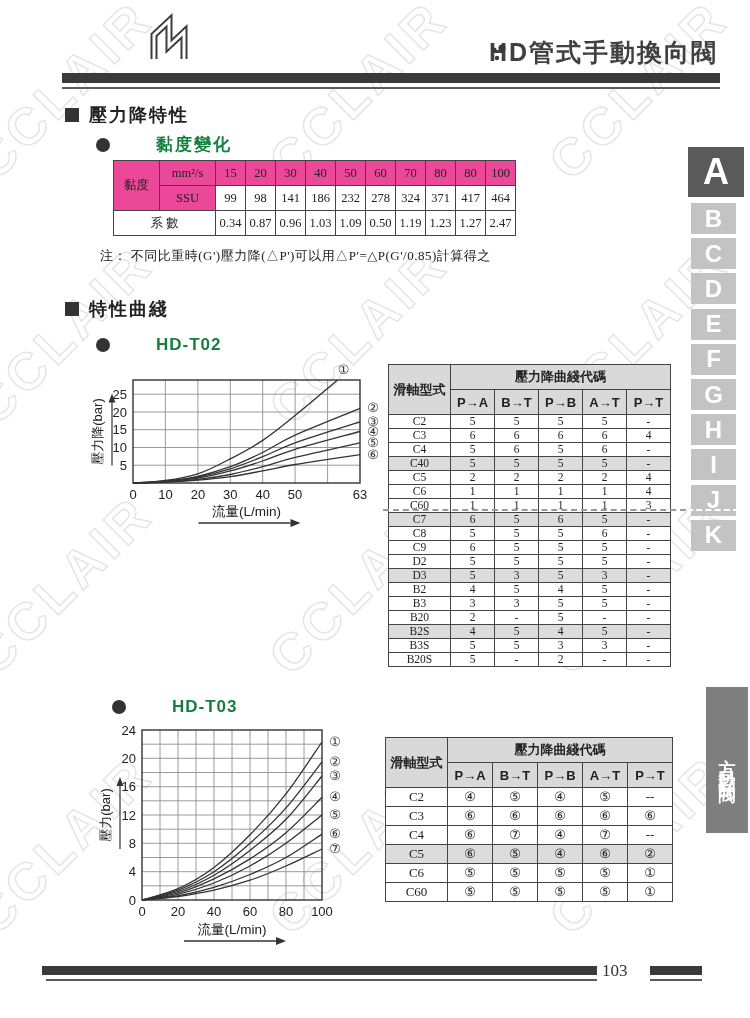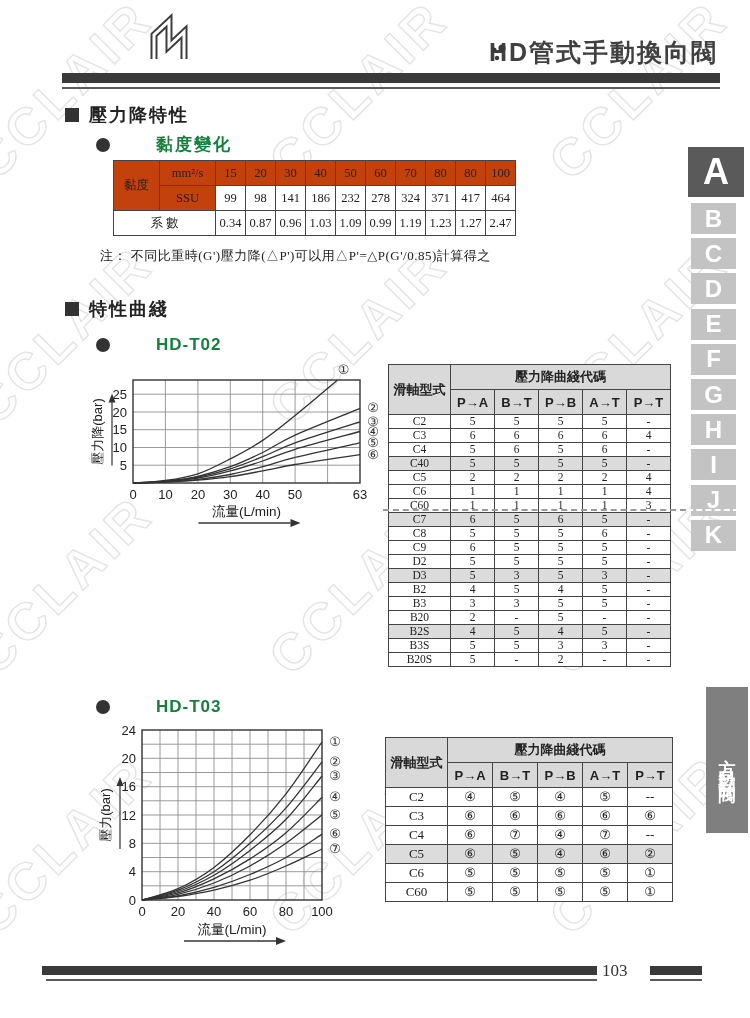--- a/index.html
+++ b/index.html
@@ -18,21 +18,21 @@
   
   .h-square{display:inline-block;width:14px;height:14px;background:#333;margin-right:10px;}
   .h-circle{display:inline-block;width:14px;height:14px;background:#333;border-radius:50%;margin-right:10px;}
   .sec-h{position:absolute;font-size:18px;font-weight:bold;color:#222;display:flex;align-items:center;z-index:2;letter-spacing:2px;}
   .sub-h{position:absolute;font-size:17px;font-weight:bold;color:#15803d;display:flex;align-items:center;z-index:2;letter-spacing:2px;gap:36px;}
   
   table{border-collapse:collapse;z-index:2;position:relative;background:#fff;}
   .vis-table td,.vis-table th,.code-table td,.code-table th{
       border:1px solid #444;text-align:center;padding:0;font-weight:normal;}
   .vis-table{font-family:"Liberation Serif",serif;font-size:12.5px;}
-  .vis-table .hd{background:#c2410c;}
+  .vis-table .hd{background:#ec4899;}
   .vis-table td{height:24px;}
   .code-table{font-family:"Liberation Serif",serif;font-size:11.5px;}
   .code-table th{background:#d9d9d9;font-family:"Liberation Sans",sans-serif;
       font-size:13px;font-weight:bold;height:24px;}
   .code-table td{height:13px;line-height:13px;}
   .code-table tr.shaded td{background:#dcdcdc;}
   .t03 td{height:18px;line-height:18px;font-size:13px;}
   .note{position:absolute;font-size:13px;color:#222;z-index:2;font-family:"Liberation Serif",serif;letter-spacing:0.5px;}
   
   .side-tab{position:absolute;color:#fff;font-weight:bold;display:flex;align-items:center;
@@ -139,21 +139,21 @@
             <td>417</td>
             <td>464</td>
           </tr>
           <tr>
             <td colspan="2">系 數</td>
             <td>0.34</td>
             <td>0.87</td>
             <td>0.96</td>
             <td>1.03</td>
             <td>1.09</td>
-            <td>0.99</td>
+            <td>0.50</td>
             <td>1.19</td>
             <td>1.23</td>
             <td>1.27</td>
             <td>2.47</td>
           </tr>
         </tbody>
       </table>
     </div>
 
   <div class="note" style="left:100px;top:247px;">注： 不同比重時(G')壓力降(△P')可以用△P'=△P(G'/0.85)計算得之</div>
@@ -377,21 +377,21 @@
             <td>-</td>
             <td>-</td>
           </tr>
         </tbody>
       </table>
     </div>
 
   <div class="dash-gray" style="left:383px;top:509px;width:303px;"></div>
   <div class="dash-white" style="left:687px;top:509px;width:52px;"></div>
 
-  <div class="sub-h" style="left:96px;top:697px;letter-spacing:1px;justify-content:flex-end;">
+  <div class="sub-h" style="left:112px;top:697px;letter-spacing:1px;justify-content:flex-end;">
     <span class="h-circle"></span>
     <span>HD-T03</span>
   </div>
 
   <svg id="chart-t03" class="chart-svg" style="left:88px;top:718px;" width="302" height="228">
       <line x1="72.0" y1="12" x2="72.0" y2="182" stroke="#8f8f8f" stroke-width="0.9"></line>
       <line x1="90.0" y1="12" x2="90.0" y2="182" stroke="#8f8f8f" stroke-width="0.9"></line>
       <line x1="108.0" y1="12" x2="108.0" y2="182" stroke="#8f8f8f" stroke-width="0.9"></line>
       <line x1="126.0" y1="12" x2="126.0" y2="182" stroke="#8f8f8f" stroke-width="0.9"></line>
       <line x1="144.0" y1="12" x2="144.0" y2="182" stroke="#8f8f8f" stroke-width="0.9"></line>

